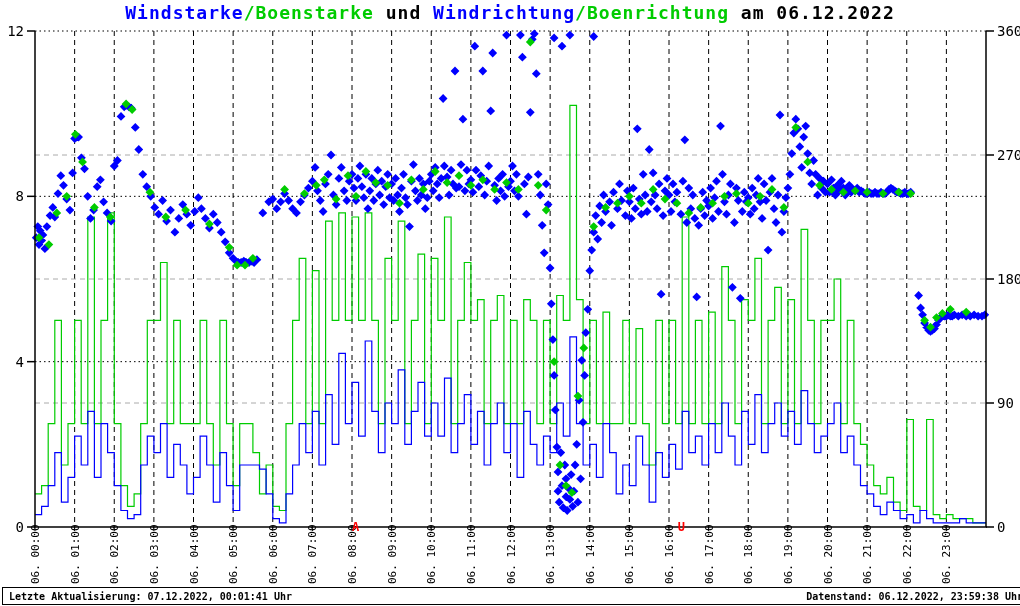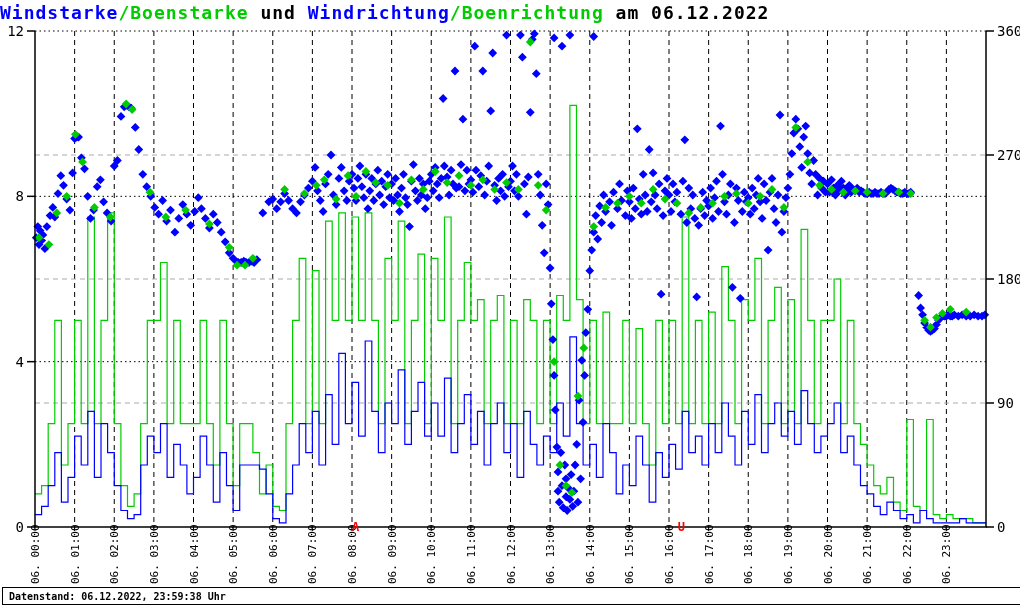--- a/index.html
+++ b/index.html
@@ -1,18 +1,18 @@
 <!DOCTYPE html>
 <html><head>
 <meta charset="utf-8">
 <style>
   html,body{margin:0;padding:0;background:#ffffff;}
   #frame{position:relative;width:1020px;height:606px;background:#ffffff;overflow:hidden;
          font-family:"DejaVu Sans Mono","Liberation Mono",monospace;}
-  #title{position:absolute;top:2px;left:0;width:1020px;
+  #title{position:absolute;top:2px;left:0;width:1020px;text-align:center;
          font-size:18px;font-weight:bold;letter-spacing:1px;white-space:pre;}
   #chart-svg{position:absolute;top:0;left:0;}
   #statusbar{position:absolute;left:2px;top:587px;width:1014px;height:16px;
              border:1px solid #000;background:#fff;display:flex;align-items:center;
              justify-content:space-between;font-size:10px;font-weight:bold;padding:0 6px;}
 </style>
 </head>
 <body>
 
 <div id="frame">
@@ -137,15 +137,16 @@
         <text transform="translate(910.75,584) rotate(-90)" text-anchor="start" font-size="11" font-family="DejaVu Sans Mono, monospace" fill="#000">06. 22:00</text>
         <line x1="946.375" y1="527" x2="946.375" y2="531" stroke="#000" stroke-width="1"></line>
         <text transform="translate(950.375,584) rotate(-90)" text-anchor="start" font-size="11" font-family="DejaVu Sans Mono, monospace" fill="#000">06. 23:00</text>
       </g>
       <g>
         <text x="351.9625" y="531" font-size="12" font-weight="bold" font-family="DejaVu Sans Mono, monospace" fill="#ff0000">A</text>
         <text x="677.6800000000001" y="531" font-size="12" font-weight="bold" font-family="DejaVu Sans Mono, monospace" fill="#ff0000">U</text>
       </g>
     </svg>
   <div id="statusbar">
+    <span>Letzte Aktualisierung: 07.12.2022, 00:01:41 Uhr</span>
     <span>Datenstand: 06.12.2022, 23:59:38 Uhr</span>
   </div>
 </div>
 
 </body></html>

